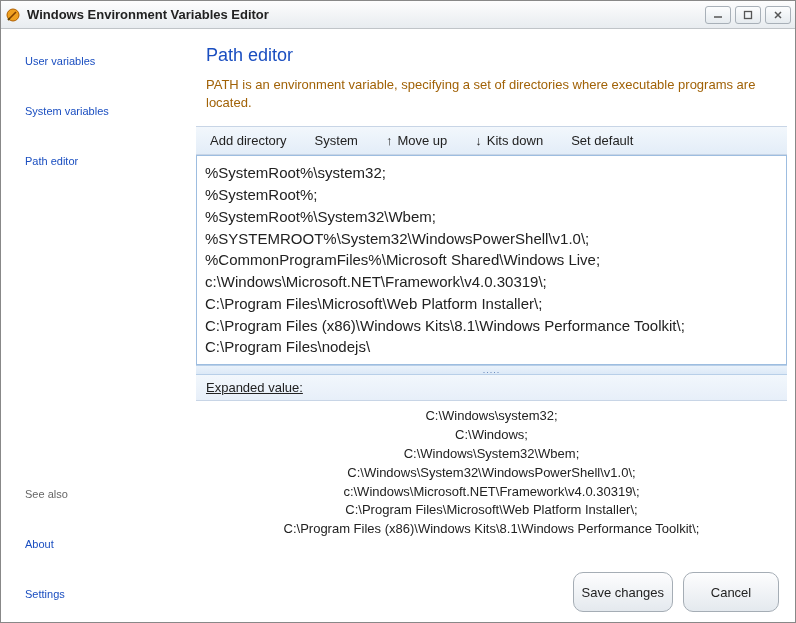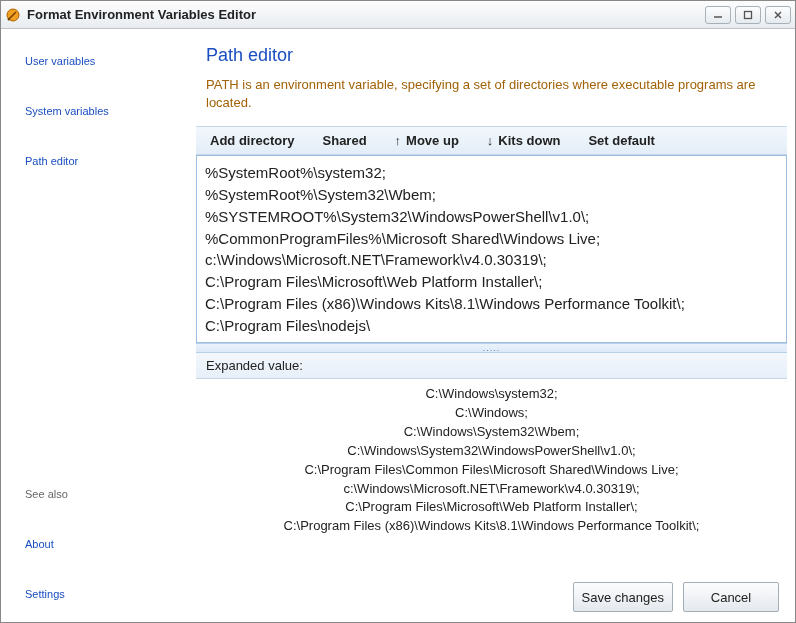--- a/index.html
+++ b/index.html
@@ -97,21 +97,20 @@
       align-items: center;
       padding: 6px 14px;
       gap: 28px;
       font-size: 13px;
       color: #222;
     }
     .toolbar .tbtn {
       cursor: pointer;
       display: inline-flex;
       gap: 5px;
-      font-weight: bold;
     }
     .path-box {
       border: 1px solid #9dbde0;
       background: #fff;
       padding: 6px 8px;
       font-size: 15px;
       line-height: 1.45;
       color: #222;
       overflow: auto;
       min-height: 150px;
@@ -127,64 +126,65 @@
       letter-spacing: 1px;
       cursor: row-resize;
       line-height: 8px;
     }
     .expanded-header {
       background: linear-gradient(to bottom, #f2f7fc, #e7eff9);
       border-bottom: 1px solid #c8d5e6;
       padding: 5px 10px;
       font-size: 13px;
       color: #222;
+      text-decoration: underline;
     }
     .expanded-box {
       background: #fff;
       padding: 6px 8px;
       font-size: 13px;
       line-height: 1.45;
       color: #222;
       overflow: auto;
       flex: 1;
       min-height: 140px;
       text-align: center;
     }
     .footer {
       display: flex;
       justify-content: flex-end;
       gap: 10px;
       padding: 10px 8px 4px 8px;
     }
     .btn {
       min-width: 96px;
-      height: 30px;
+      height: 40px;
       border: 1px solid #a5adb5;
-      border-radius: 2px;
+      border-radius: 10px;
       background: linear-gradient(to bottom, #fdfdfe, #e4e9ee);
       cursor: pointer;
       font-family: inherit;
       font-size: 13px;
       color: #222;
       padding: 0 8px;
     }
     .path-line { white-space: nowrap; }
   </style>
 </head>
 <body>
 
 <div class="titlebar">
   <span class="app-icon">
     <svg width="16" height="16" viewBox="0 0 16 16">
       <circle cx="8" cy="8" r="6" fill="#f0a020" stroke="#b06000" stroke-width="1"></circle>
       <path d="M5 11 L11 5" stroke="#804000" stroke-width="1.6"></path>
       <path d="M3 13 L5 11" stroke="#604000" stroke-width="2"></path>
     </svg>
   </span>
-  <span class="title">Format Environment Variables Editor</span>
+  <span class="title">Windows Environment Variables Editor</span>
   <div class="win-controls">
     <div class="win-btn">
       <svg width="10" height="10" viewBox="0 0 10 10">
           <line x1="1" y1="7" x2="9" y2="7" stroke="#555" stroke-width="1.5"></line>
         </svg>
     </div>
     <div class="win-btn">
       <svg width="10" height="10" viewBox="0 0 10 10">
           <rect x="1.5" y="1.5" width="7" height="7" fill="none" stroke="#555" stroke-width="1.3"></rect>
         </svg>
@@ -212,56 +212,56 @@
     <div class="main-header">
       <h1>Path editor</h1>
       <p>PATH is an environment variable, specifying a set of directories where executable programs are located.</p>
     </div>
 
     <div class="toolbar">
       <span class="tbtn">
         <span>Add directory</span>
       </span>
       <span class="tbtn">
-        <span>Shared</span>
+        <span>System</span>
       </span>
       <span class="tbtn">
         <span>↑</span>
         <span>Move up</span>
       </span>
       <span class="tbtn">
         <span>↓</span>
         <span>Kits down</span>
       </span>
       <span class="tbtn">
         <span>Set default</span>
       </span>
     </div>
 
     <div class="path-box" id="path-box">
         <div class="path-line">%SystemRoot%\system32;</div>
+        <div class="path-line">%SystemRoot%;</div>
         <div class="path-line">%SystemRoot%\System32\Wbem;</div>
         <div class="path-line">%SYSTEMROOT%\System32\WindowsPowerShell\v1.0\;</div>
         <div class="path-line">%CommonProgramFiles%\Microsoft Shared\Windows Live;</div>
         <div class="path-line">c:\Windows\Microsoft.NET\Framework\v4.0.30319\;</div>
         <div class="path-line">C:\Program Files\Microsoft\Web Platform Installer\;</div>
         <div class="path-line">C:\Program Files (x86)\Windows Kits\8.1\Windows Performance Toolkit\;</div>
         <div class="path-line">C:\Program Files\nodejs\</div>
       </div>
 
     <div class="splitter">.....</div>
 
     <div class="expanded-header">Expanded value:</div>
 
     <div class="expanded-box" id="expanded-box">
         <div class="path-line">C:\Windows\system32;</div>
         <div class="path-line">C:\Windows;</div>
         <div class="path-line">C:\Windows\System32\Wbem;</div>
         <div class="path-line">C:\Windows\System32\WindowsPowerShell\v1.0\;</div>
-        <div class="path-line">C:\Program Files\Common Files\Microsoft Shared\Windows Live;</div>
         <div class="path-line">c:\Windows\Microsoft.NET\Framework\v4.0.30319\;</div>
         <div class="path-line">C:\Program Files\Microsoft\Web Platform Installer\;</div>
         <div class="path-line">C:\Program Files (x86)\Windows Kits\8.1\Windows Performance Toolkit\;</div>
       </div>
 
     <div class="footer">
       <button class="btn">Save changes</button>
       <button class="btn">Cancel</button>
     </div>
   </div>

